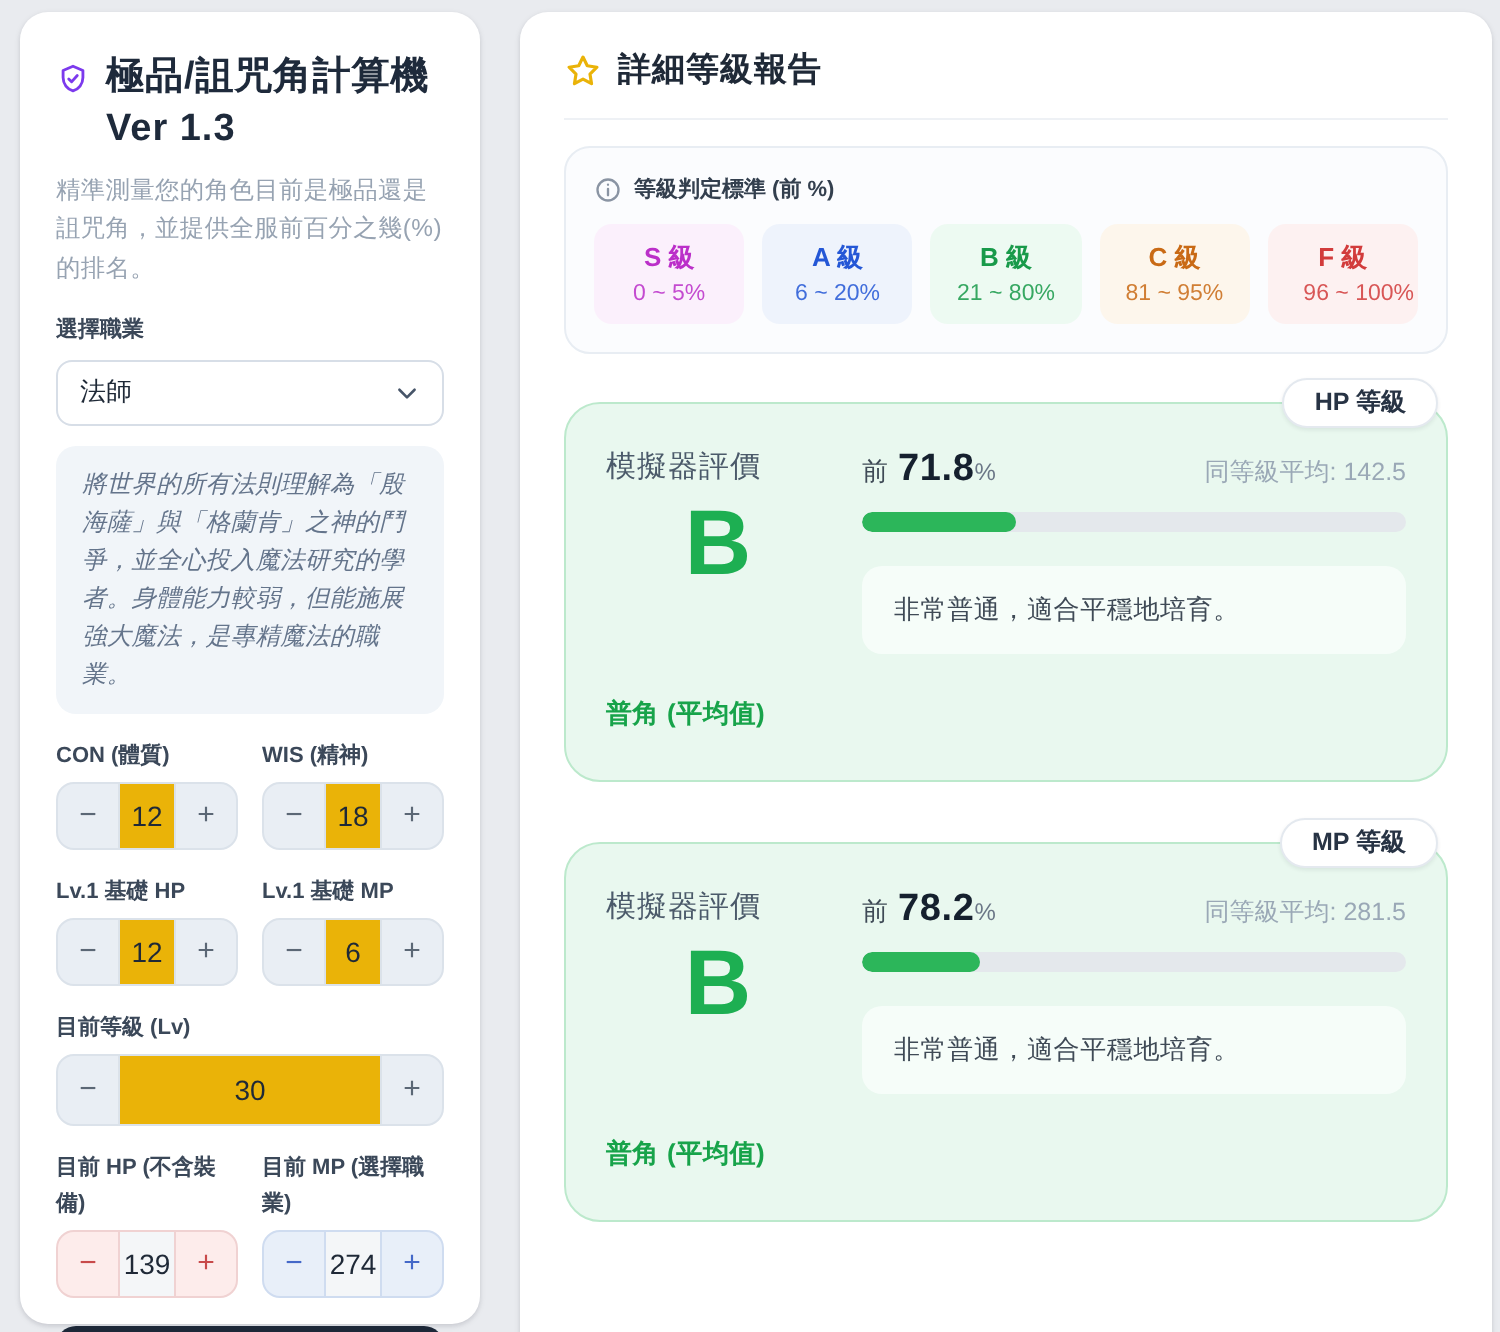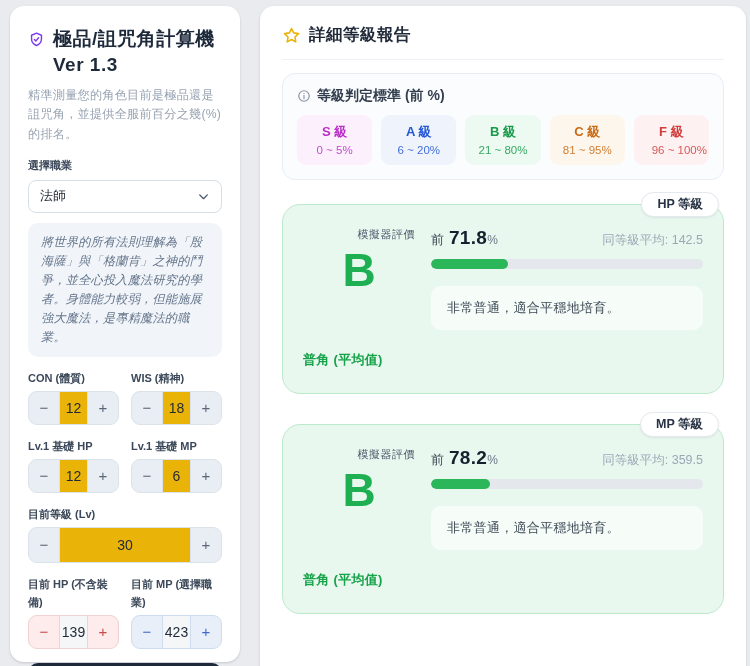--- a/index.html
+++ b/index.html
@@ -61,39 +61,39 @@
   
   .panel.right { left:260px; top:6px; width:486px; height:690px; padding:18px 22px; }
   .report-header { display:flex; align-items:center; gap:8px; }
   .star-icon { width:19px; height:19px; }
   h2.report-title { font-size:16.5px; font-weight:bold; color:#1f2937; letter-spacing:.5px; }
   .divider { border:none; border-top:1px solid #eef1f5; margin-top:13px; }
   .criteria-box {
     margin-top:13px; border:1px solid #e8edf3; background:#fbfcfe;
     border-radius:13px; padding:13px 14px 14px;
   }
-  .criteria-title { display:flex; align-items:center; gap:6px; font-size:14px; font-weight:bold; color:#333f4e; }
+  .criteria-title { display:flex; align-items:flex-end; gap:6px; font-size:11px; font-weight:bold; color:#333f4e; }
   .info-icon { width:14px; height:14px; }
   .grades { margin-top:10px; display:grid; grid-template-columns:repeat(5,1fr); gap:9px; }
   .grade-badge { border-radius:9px; text-align:center; padding:8px 2px 9px; }
   .grade-label { font-size:13px; font-weight:bold; }
   .grade-range { font-size:11.5px; margin-top:3px; opacity:.85; }
   .stat-card {
     position:relative; margin-top:24px; background:#e9f8ef; border:1px solid #bce9cc;
     border-radius:18px; padding:22px 20px 24px;
   }
   .stat-card + .stat-card { margin-top:30px; }
   .card-badge {
     position:absolute; top:-13px; right:4px; background:#fff; border:1px solid #e4e9ef;
     border-radius:999px; padding:3px 15px; font-size:12.5px; font-weight:bold; color:#273344;
     box-shadow:0 1px 2px rgba(16,24,40,.08);
   }
   .card-body { display:flex; gap:16px; min-height:142px; }
   .card-left { width:112px; flex:0 0 112px; display:flex; flex-direction:column; }
-  .eval-label { font-size:11px; color:#4b5a6a; text-align:right; letter-spacing:.5px; }
+  .eval-label { font-size:15px; color:#4b5a6a; text-align:left; letter-spacing:.5px; }
   .grade-letter { font-size:46px; font-weight:800; line-height:1.15; text-align:center; margin-top:2px; }
   .verdict { margin-top:auto; font-size:13px; font-weight:bold; color:#17a34a; letter-spacing:.3px; }
   .card-right { flex:1; display:flex; flex-direction:column; }
   .pct-row { display:flex; justify-content:space-between; align-items:baseline; }
   .pct-prefix { font-size:13px; color:#3f4a56; margin-right:5px; }
   .pct-value { font-size:19px; font-weight:800; color:#15202e; letter-spacing:.3px; }
   .pct-unit { font-size:12px; color:#6b7787; }
   .peer-avg { font-size:12.5px; color:#9aa8b6; }
   .bar { margin-top:10px; height:10px; border-radius:999px; background:#e4e8ec; overflow:hidden; }
   .bar-fill { height:100%; border-radius:999px; }
@@ -182,21 +182,21 @@
       <div class="stepper red">
         <button>−</button>
         <div class="val">139</div>
         <button>+</button>
       </div>
     </div>
     <div>
       <div class="field-label">目前 MP (選擇職業)</div>
       <div class="stepper blue">
         <button>−</button>
-        <div class="val">423</div>
+        <div class="val">274</div>
         <button>+</button>
       </div>
     </div>
   </div>
 
   <button class="submit-btn">確認我的角色等級</button>
 </aside>
 
 <section class="panel right">
   <div class="report-header">
@@ -269,21 +269,21 @@
       <div class="card-left">
         <div class="eval-label">模擬器評價</div>
         <div class="grade-letter" style="color: rgb(29, 175, 82);">B</div>
         <div class="verdict">普角 (平均值)</div>
       </div>
       <div class="card-right">
         <div class="pct-row">
           <div>
             <span class="pct-prefix">前</span><span class="pct-value">78.2</span><span class="pct-unit">%</span>
           </div>
-          <div class="peer-avg">同等級平均: 359.5</div>
+          <div class="peer-avg">同等級平均: 281.5</div>
         </div>
         <div class="bar">
           <div class="bar-fill" style="background: rgb(44, 182, 90); width: 21.8%;"></div>
         </div>
         <div class="card-msg">非常普通，適合平穩地培育。</div>
       </div>
     </div>
   </div>
 </section>
 

